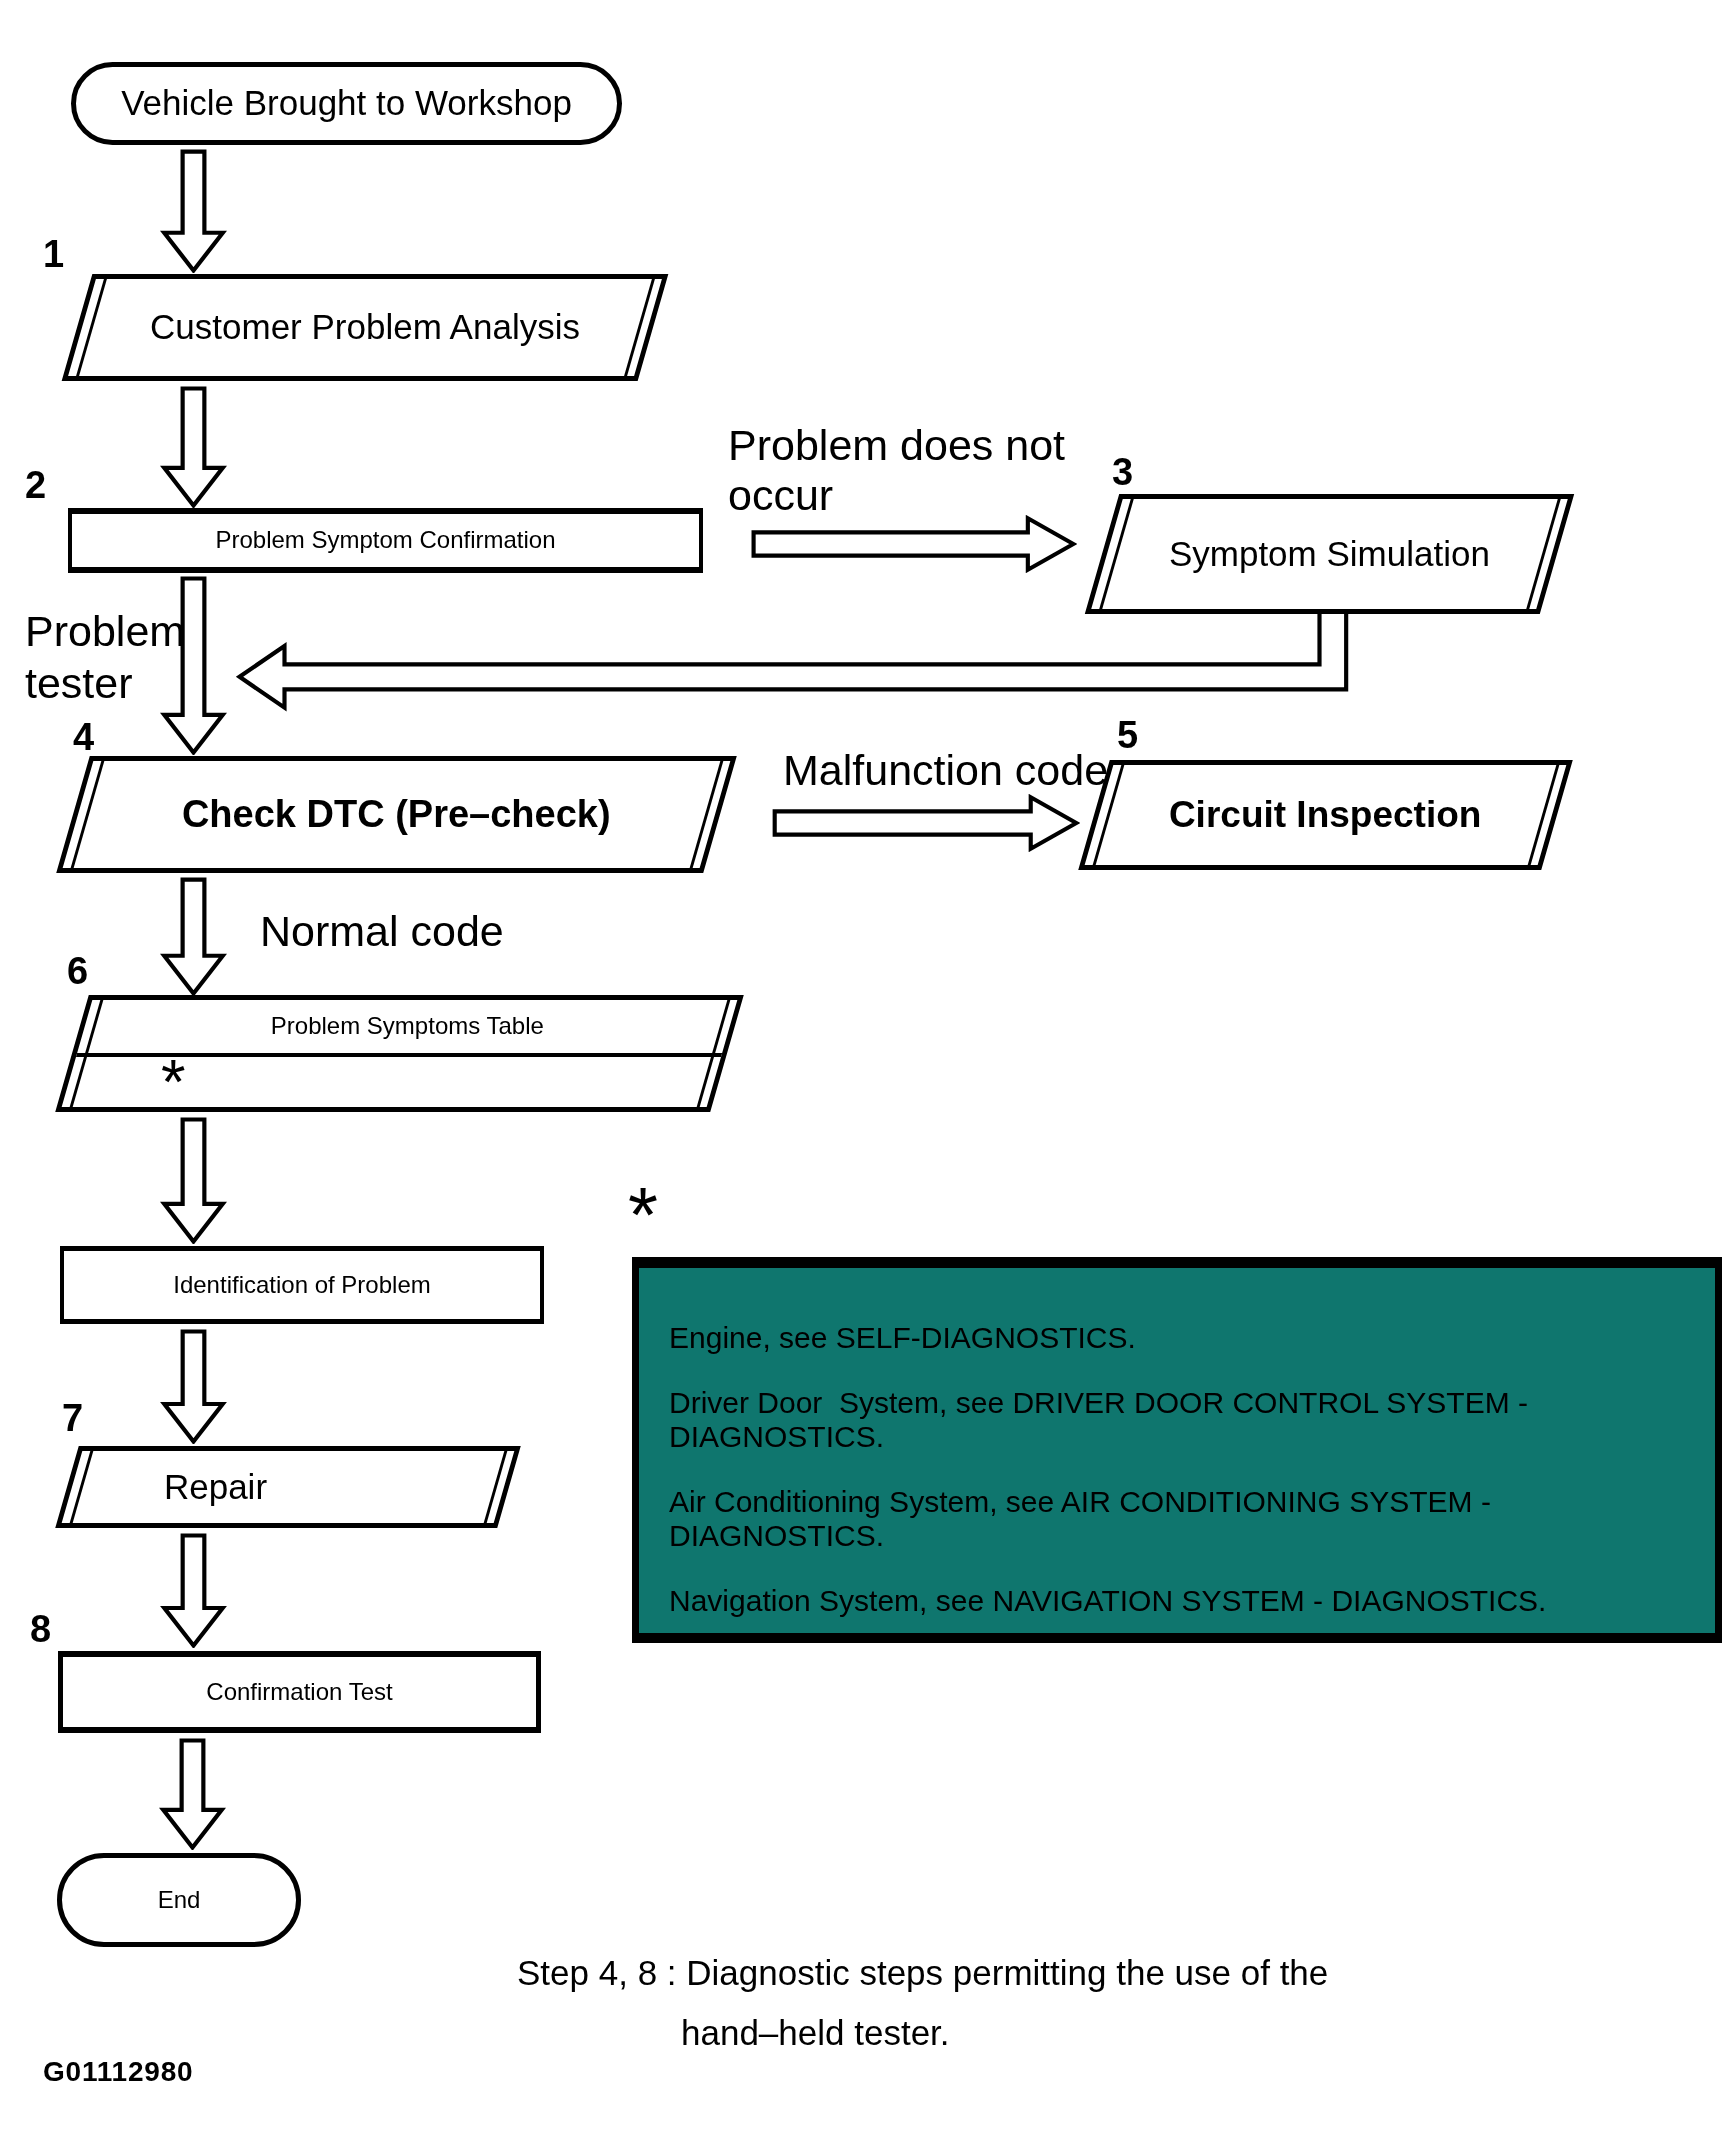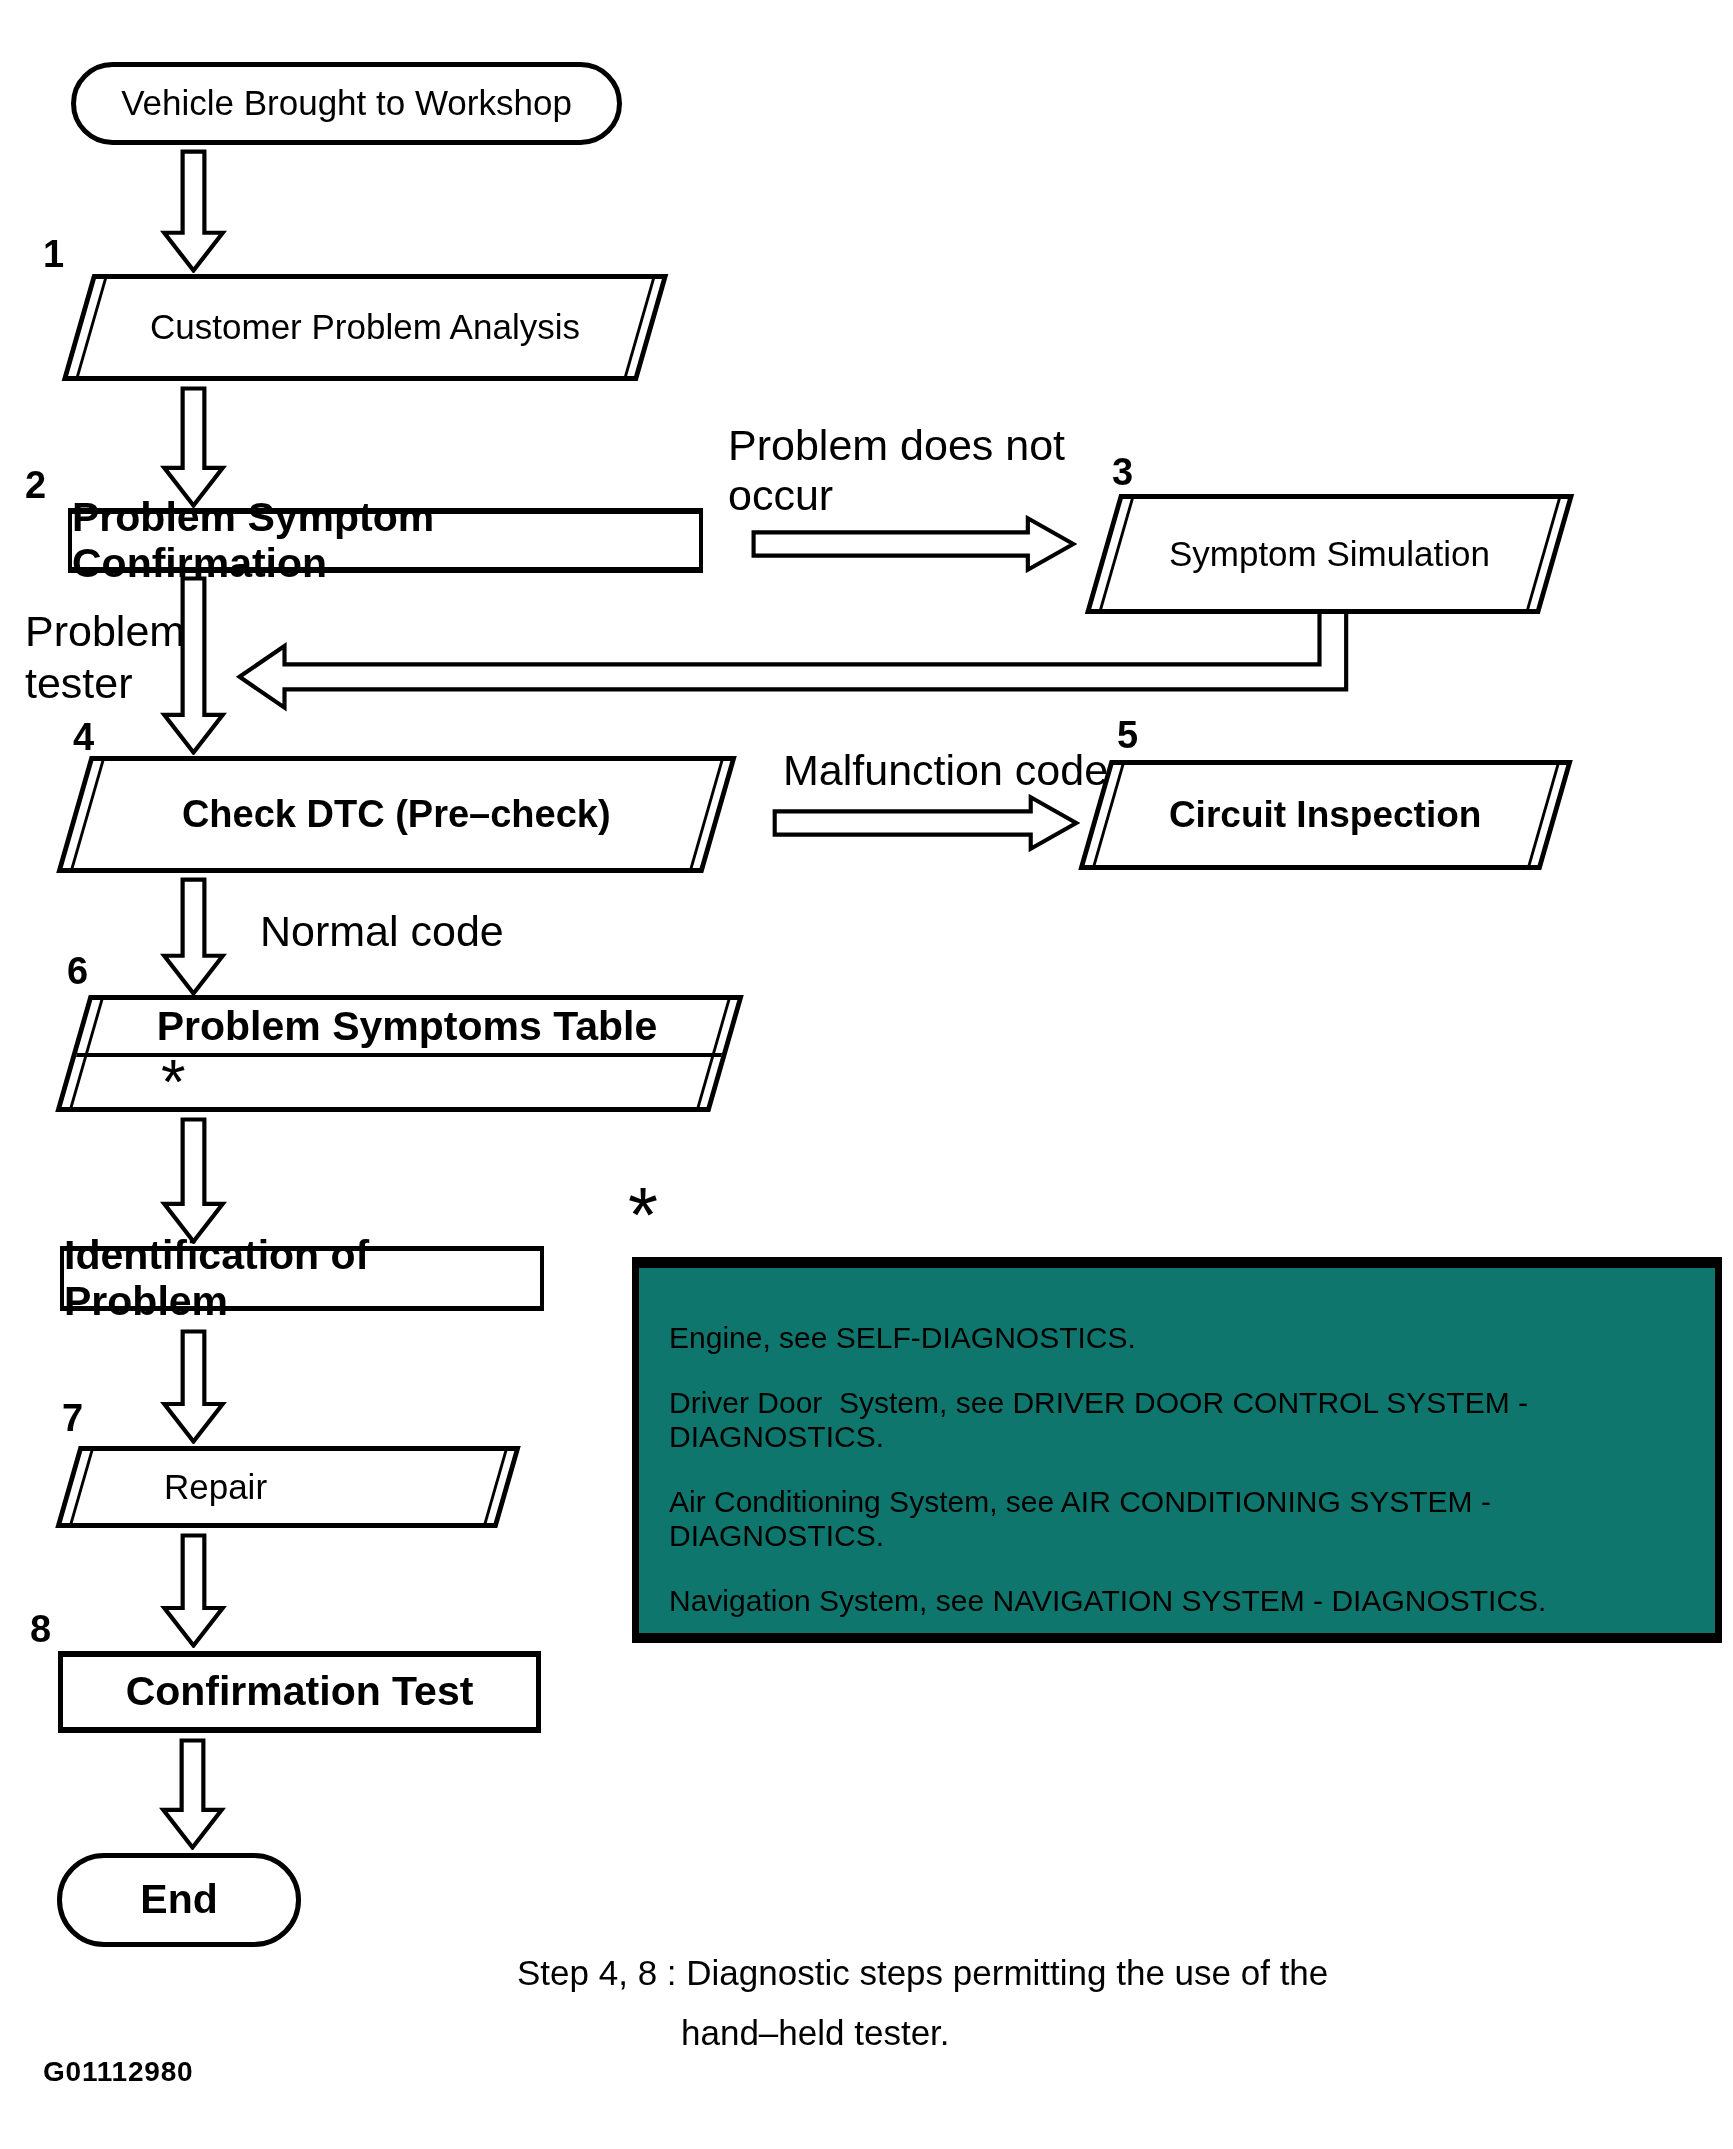--- a/index.html
+++ b/index.html
@@ -15,21 +15,21 @@
   
   .para{border:5px solid #000;background:#fff;transform:skewX(-16deg);z-index:2;
         display:flex;align-items:center;justify-content:center;}
   .para::before{content:"";position:absolute;top:0;bottom:0;left:7.5px;right:7.5px;
         border-left:3.3px solid #000;border-right:3.3px solid #000;pointer-events:none;}
   .para .label{transform:skewX(16deg);}
   .para2{display:block;padding:0;}
   .para2 .row1{height:53px;display:flex;align-items:center;justify-content:center;}
   .para2 .divider{height:0;border-top:4.2px solid #000;}
   .para2 .row2{height:48px;display:flex;align-items:flex-start;}
-  .txt40{font-size:41px;line-height:1.1;font-weight:bold;}
+  .txt40{font-size:24px;line-height:1.1;}
   .txt42{font-size:35px;line-height:1.1;}
   .bold46{font-size:38px;font-weight:bold;line-height:1.1;}
   .bold44{font-size:37px;font-weight:bold;line-height:1.1;}
   .step-num{font-size:38px;font-weight:bold;line-height:1;z-index:4;}
   .edge-label{font-size:43px;line-height:1.1;z-index:4;}
   .arrow{z-index:3;}
   .conn{z-index:1;}
   .note-marker{font-size:77px;line-height:.55;z-index:4;}
   .row2-marker{font-size:63px;line-height:.62;margin-left:92px;margin-top:5px;}
   .note-box{border:7.5px solid #000;border-top-width:11.7px;border-bottom-width:10px;background:#0f766e;
@@ -117,21 +117,21 @@
     <div class="divider"></div>
     <div class="row2">
       <span class="label row2-marker">*</span>
     </div>
   </div>
 
   <svg class="abs arrow" style="left:160px;top:1117px;" width="67" height="127" viewBox="0 0 80 152">
     <polygon points="27,3 53,3 53,104 75,104 40,149 5,104 27,104" fill="#fff" stroke="#000" stroke-width="5"></polygon>
   </svg>
 
-  <div class="abs rect" style="left:60px;top:1246px;width:484px;height:65px;border-width:5.8px 4.2px;">
+  <div class="abs rect" style="left:60px;top:1246px;width:484px;height:78px;border-width:5.8px 4.2px;">
     <span class="txt40">Identification of Problem</span>
   </div>
 
   <svg class="abs arrow" style="left:160px;top:1329px;" width="67" height="115" viewBox="0 0 80 138">
     <polygon points="27,3 53,3 53,90 75,90 40,135 5,90 27,90" fill="#fff" stroke="#000" stroke-width="5"></polygon>
   </svg>
 
   <div class="abs step-num" style="left:62px;top:1399px;">7</div>
   <div class="abs para" style="left:67px;top:1446px;width:442px;height:82px;justify-content:flex-start;">
     <span class="label txt42" style="margin-left:92px;">Repair</span>

